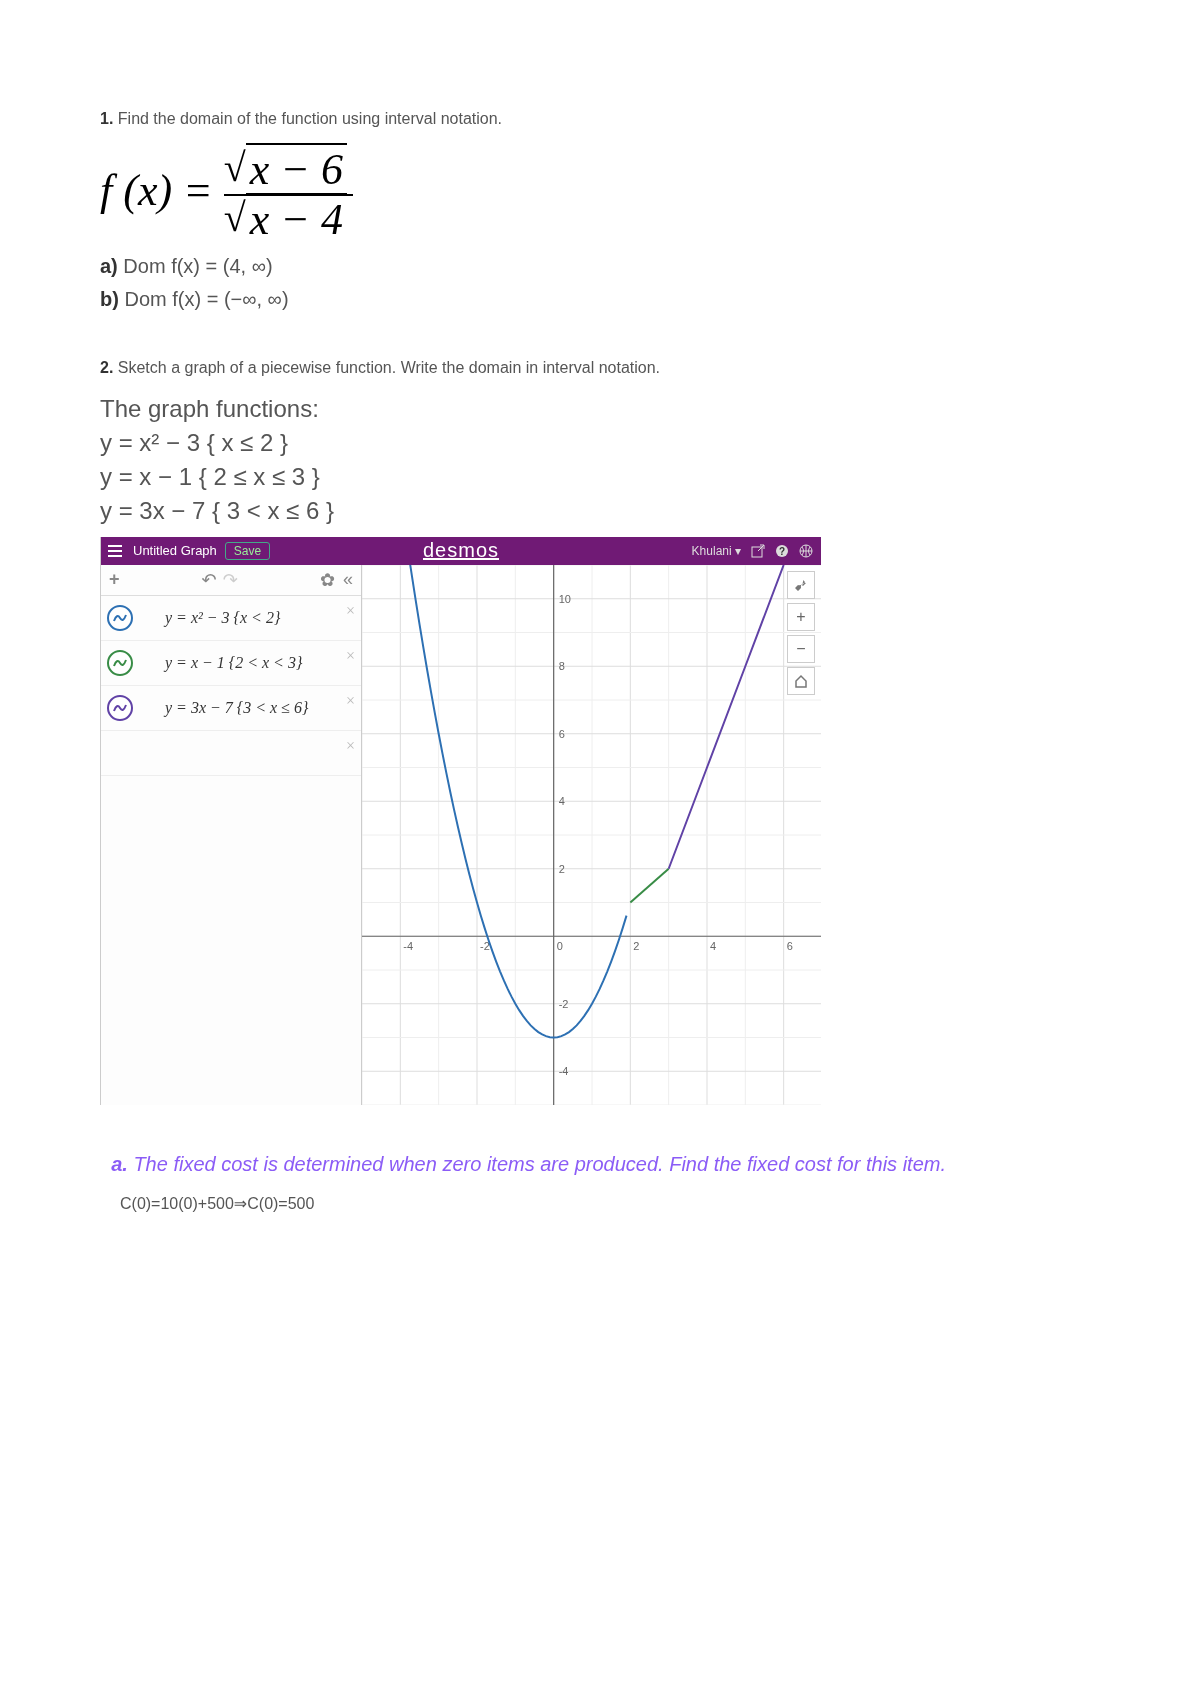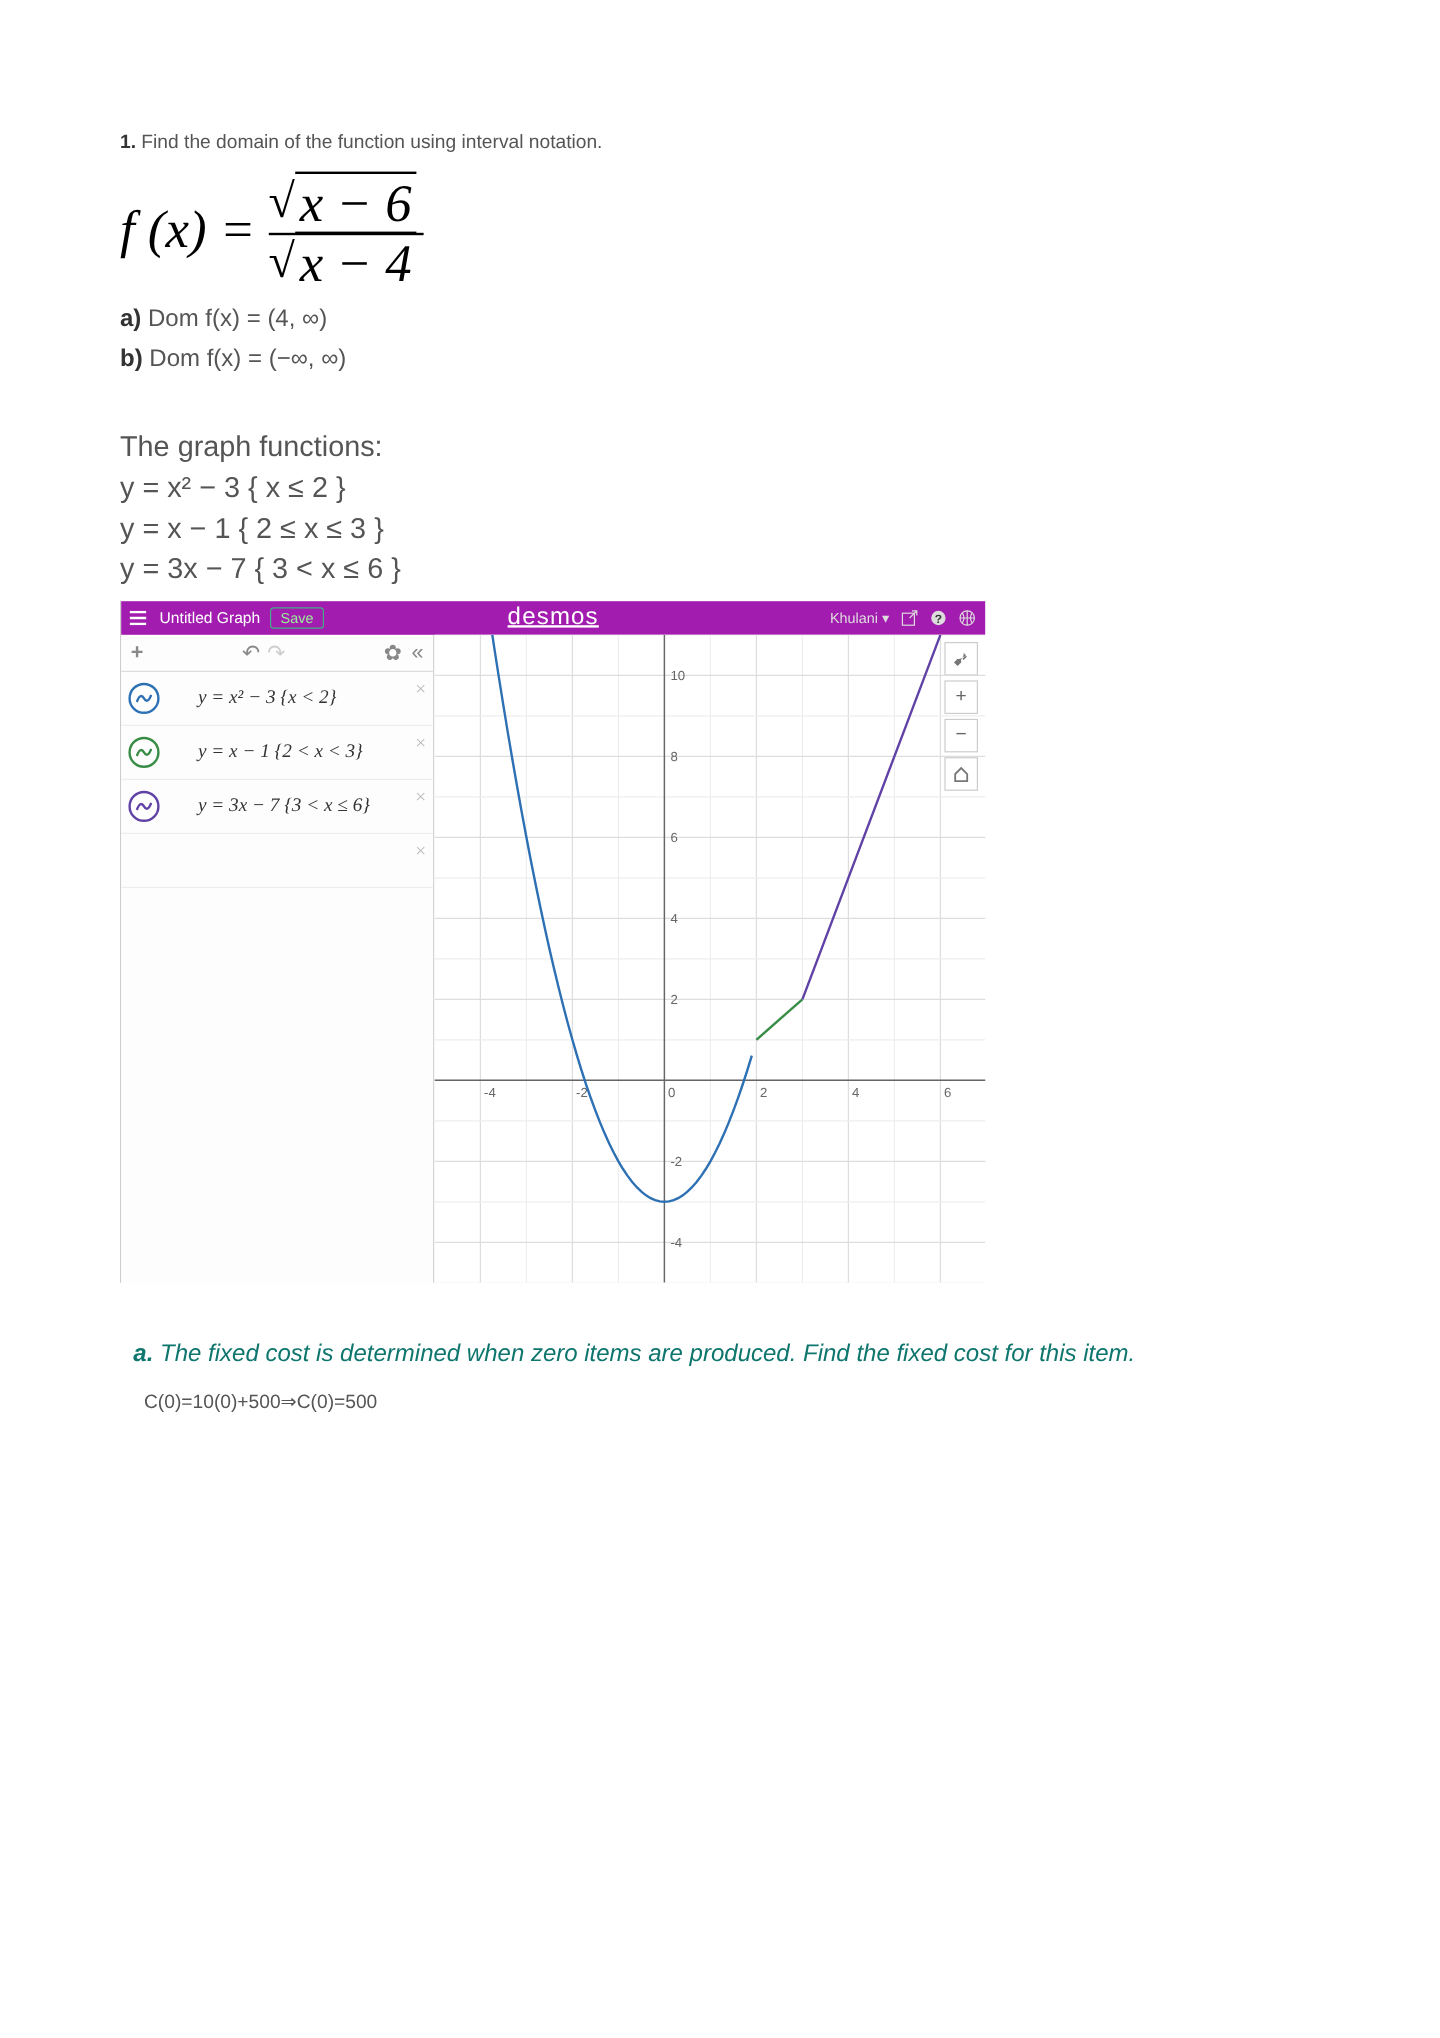--- a/index.html
+++ b/index.html
@@ -52,21 +52,21 @@
 
   
   .desmos-wrap {
     width: 720px;
     border-left: 1px solid #ccc;
     margin-top: 12px;
     font-family: Arial, Helvetica, sans-serif;
   }
   .desmos-topbar {
     height: 28px;
-    background: #a21caf;
+    background: #701a75;
     color: #fff;
     display: flex;
     align-items: center;
     font-size: 13px;
     position: relative;
   }
   .hamburger {
     width: 28px; height:28px; display:flex; align-items:center; justify-content:center;
   }
   .topbar-title { margin-left: 4px; }
@@ -152,21 +152,21 @@
   .side-tools .tool {
     width:26px; height:26px;
     border:1px solid #ccc;
     background:#fff;
     display:flex; align-items:center; justify-content:center;
     font-size:16px; color:#666;
   }
 
   .q3 { font-size:20px; color:#555; font-style:italic; }
   .q3 b { font-style:normal; color:#333; }
-  .q3-sub { font-size:20px; color:#0f766e; font-style:italic; margin-top:14px; }
+  .q3-sub { font-size:20px; color:#8b5cf6; font-style:italic; margin-top:14px; }
   .q3-ans { font-size:16px; color:#555; margin: 18px 0 0 20px; }
 </style>
 </head>
 <body>
 
 <div class="page">
 
   <div class="q-block">
     <div class="q-prompt">
       <b>1.</b> <span>Find the domain of the function using interval notation.</span>
@@ -180,20 +180,23 @@
     </div>
     <div class="ans-line">
       <b>a)</b> <span>Dom f(x) = (4, ∞)</span>
     </div>
     <div class="ans-line">
       <b>b)</b> <span>Dom f(x) = (−∞, ∞)</span>
     </div>
   </div>
 
   <div class="q-block">
+    <div class="q-prompt">
+      <b>2.</b> <span>Sketch a graph of a piecewise function. Write the domain in interval notation.</span>
+    </div>
     <div class="piecewise">The graph functions:</div>
     <div class="piecewise">y = x² − 3  { x ≤ 2 }</div>
     <div class="piecewise">y = x − 1 { 2 ≤ x ≤ 3 }</div>
     <div class="piecewise">y = 3x − 7 { 3 &lt; x ≤ 6 }</div>
 
     <div class="desmos-wrap">
       <div class="desmos-topbar">
         <span class="hamburger">
           <svg width="14" height="12">
               <path d="M0 1h14M0 6h14M0 11h14" stroke="#fff" stroke-width="2"></path>

